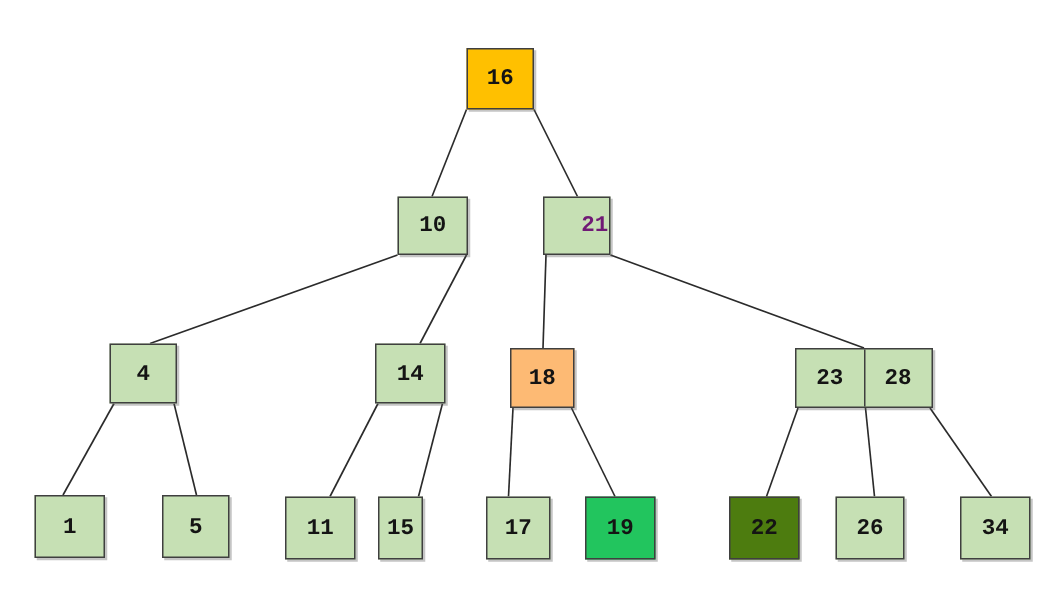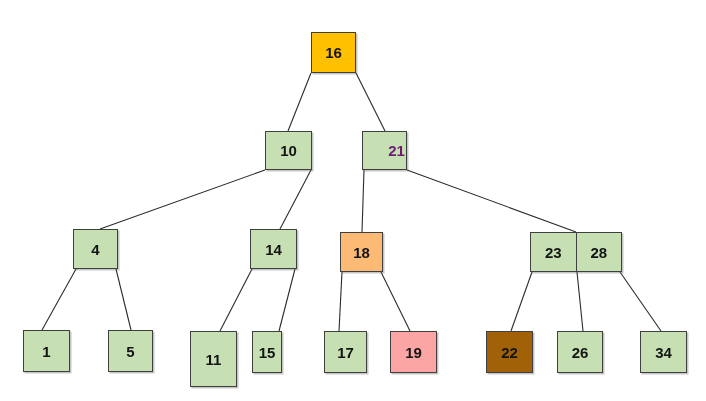--- a/index.html
+++ b/index.html
@@ -6,21 +6,21 @@
     margin: 0;
     padding: 0;
     background: #ffffff;
   }
   .stage {
     position: relative;
     width: 706px;
     height: 401px;
     background: #ffffff;
     overflow: hidden;
-    font-family: Liberation Sans, sans-serif;
+    font-family: Liberation Mono, monospace;
   }
   .edge-layer {
     position: absolute;
     left: 0;
     top: 0;
   }
   .node {
     position: absolute;
     display: flex;
     box-sizing: border-box;
@@ -85,33 +85,33 @@
     <div class="node" style="left: 530px; top: 232px; width: 92px; height: 40px; background: rgb(198, 224, 180);">
       <div class="cell" style="color: rgb(20, 20, 20);">23</div>
       <div class="cell" style="color: rgb(20, 20, 20);">28</div>
     </div>
     <div class="node" style="left: 23px; top: 330px; width: 47px; height: 42px; background: rgb(198, 224, 180);">
       <div class="cell" style="color: rgb(20, 20, 20);">1</div>
     </div>
     <div class="node" style="left: 108px; top: 330px; width: 45px; height: 42px; background: rgb(198, 224, 180);">
       <div class="cell" style="color: rgb(20, 20, 20);">5</div>
     </div>
-    <div class="node" style="left: 190px; top: 331px; width: 47px; height: 56px; background: rgb(198, 224, 180);">
+    <div class="node" style="left: 190px; top: 331px; width: 47px; height: 42px; background: rgb(198, 224, 180);">
       <div class="cell" style="color: rgb(20, 20, 20);">11</div>
     </div>
     <div class="node" style="left: 252px; top: 331px; width: 30px; height: 42px; background: rgb(198, 224, 180);">
       <div class="cell" style="color: rgb(20, 20, 20);">15</div>
     </div>
     <div class="node" style="left: 324px; top: 331px; width: 43px; height: 42px; background: rgb(198, 224, 180);">
       <div class="cell" style="color: rgb(20, 20, 20);">17</div>
     </div>
-    <div class="node" style="left: 390px; top: 331px; width: 47px; height: 42px; background: #fca5a5;">
+    <div class="node" style="left: 390px; top: 331px; width: 47px; height: 42px; background: #22c55e;">
       <div class="cell" style="color: rgb(20, 20, 20);">19</div>
     </div>
-    <div class="node" style="left: 486px; top: 331px; width: 47px; height: 42px; background: #a16207;">
+    <div class="node" style="left: 486px; top: 331px; width: 47px; height: 42px; background: #4d7c0f;">
       <div class="cell" style="color: rgb(20, 20, 20);">22</div>
     </div>
     <div class="node" style="left: 557px; top: 331px; width: 46px; height: 42px; background: rgb(198, 224, 180);">
       <div class="cell" style="color: rgb(20, 20, 20);">26</div>
     </div>
     <div class="node" style="left: 640px; top: 331px; width: 47px; height: 42px; background: rgb(198, 224, 180);">
       <div class="cell" style="color: rgb(20, 20, 20);">34</div>
     </div>
   </div>
 

